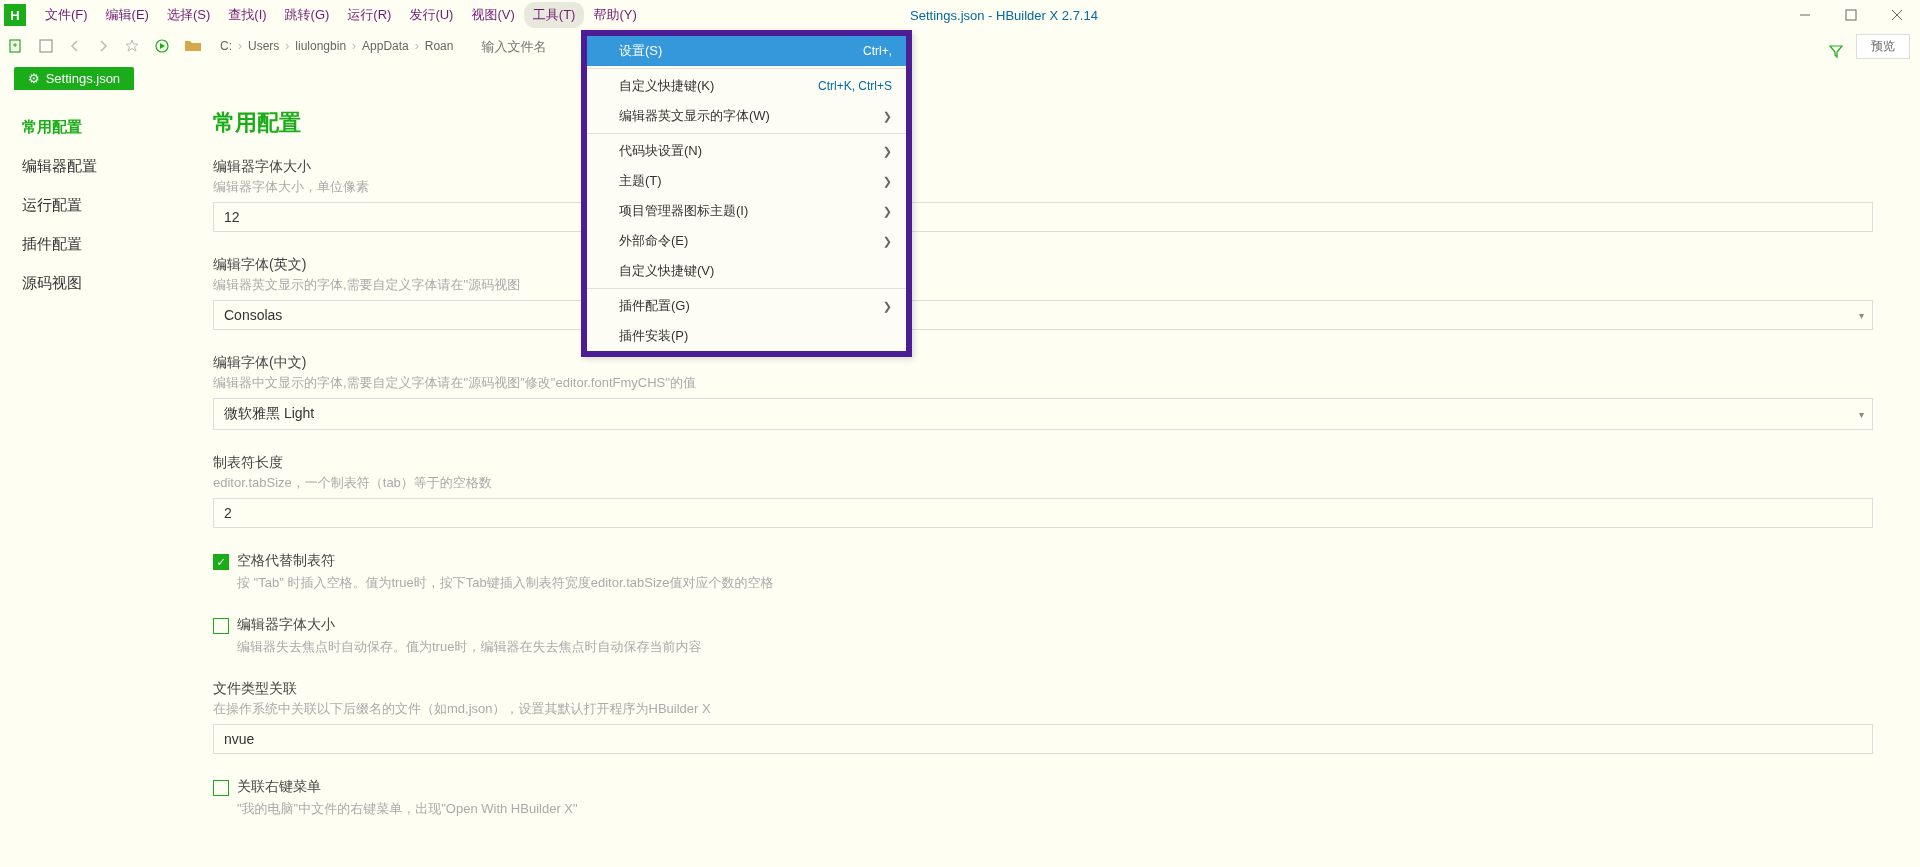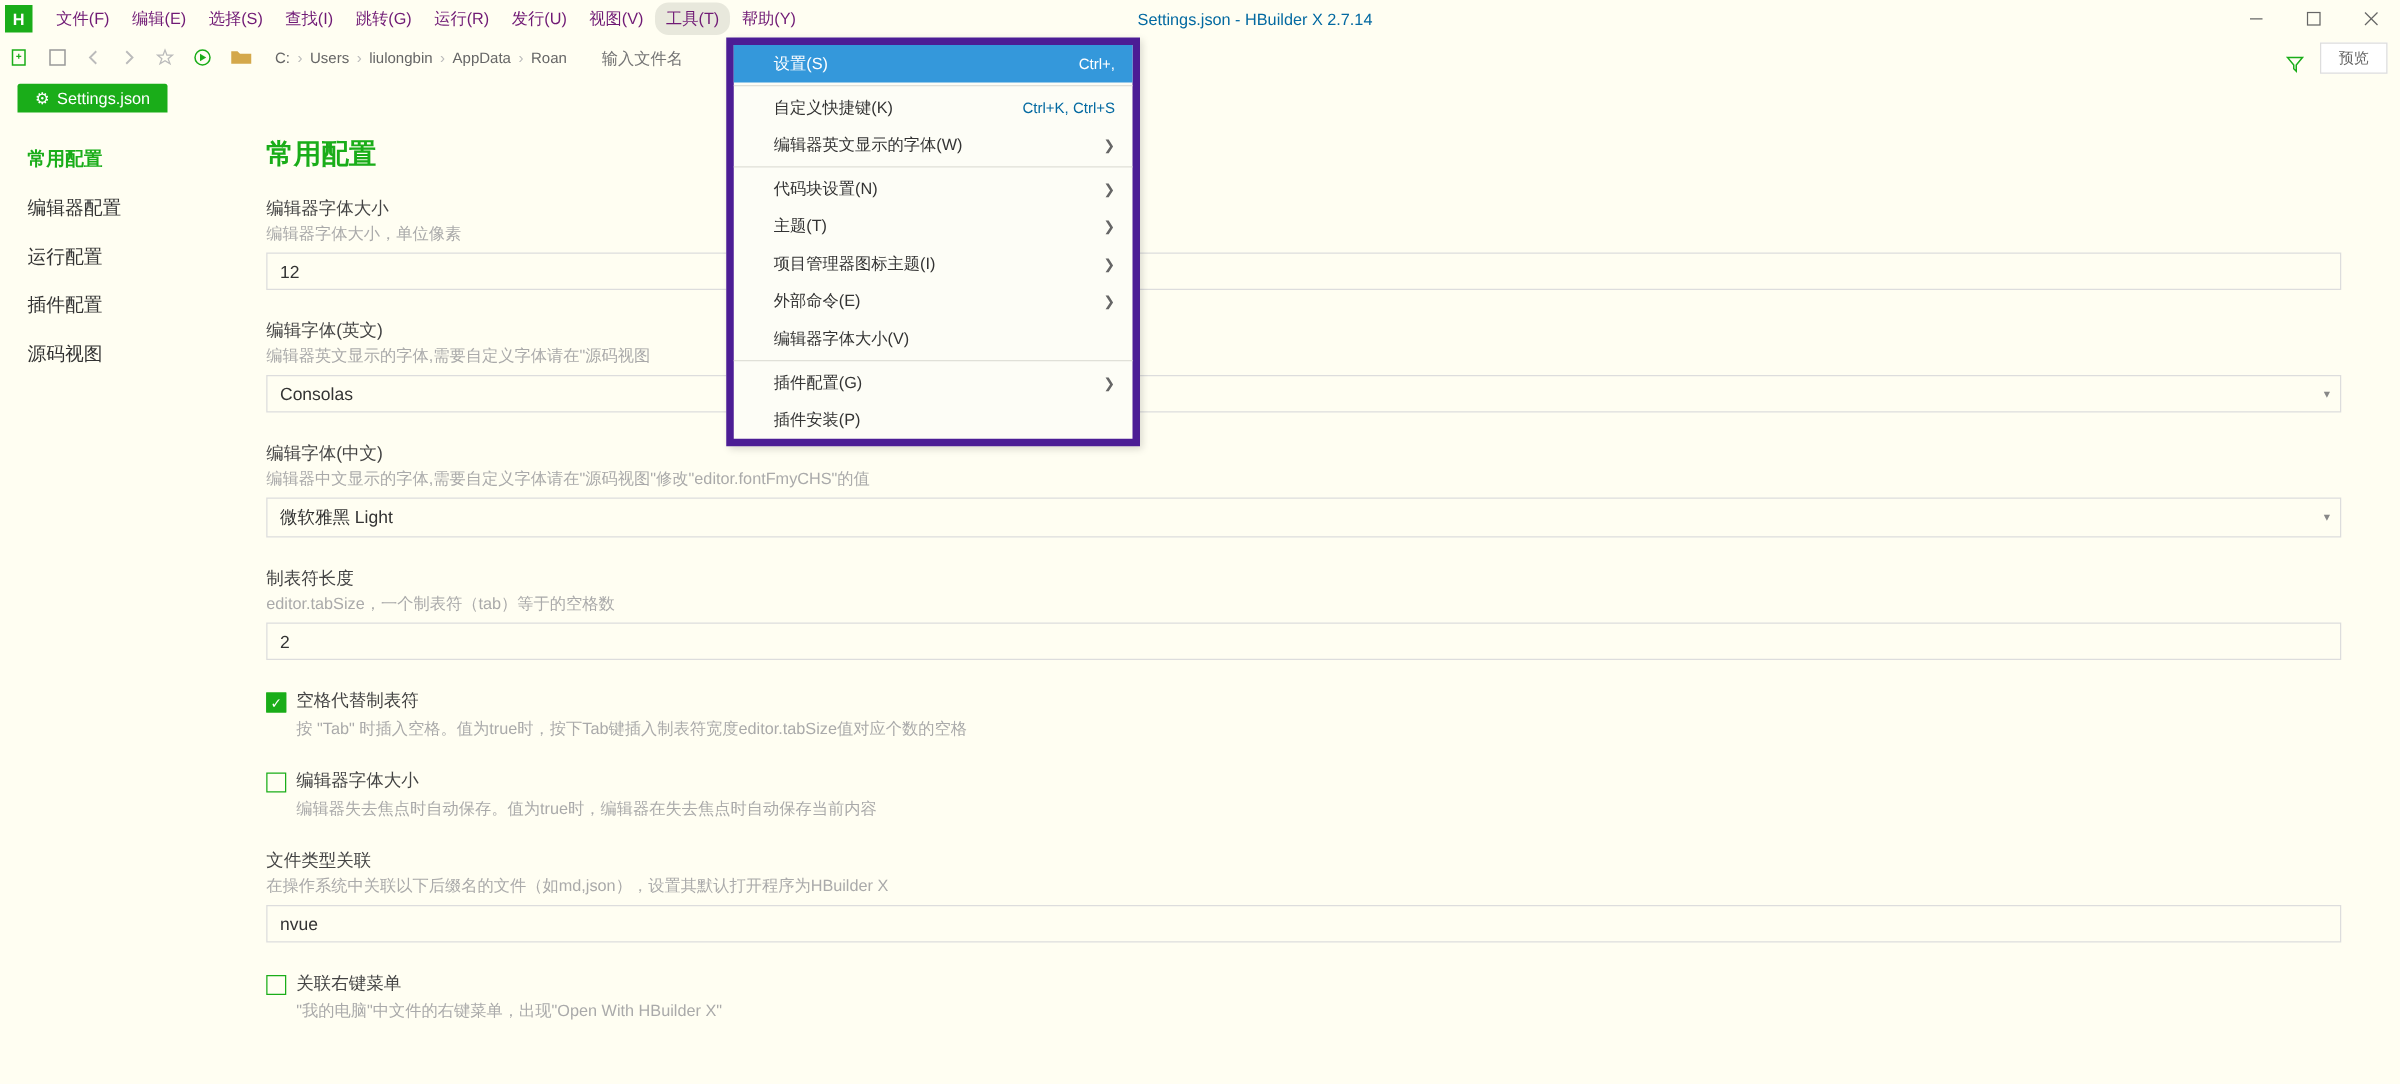--- a/index.html
+++ b/index.html
@@ -187,21 +187,21 @@
   </div>
   <div class="dd-item">
     <span>项目管理器图标主题(I)</span>
       <span class="dd-arrow">❯</span>
   </div>
   <div class="dd-item">
     <span>外部命令(E)</span>
       <span class="dd-arrow">❯</span>
   </div>
   <div class="dd-item">
-    <span>编辑器字体大小(V)</span>
+    <span>自定义快捷键(V)</span>
       <span></span>
   </div>
   <div class="dd-sep"></div>
   <div class="dd-item">
     <span>插件配置(G)</span>
       <span class="dd-arrow">❯</span>
   </div>
   <div class="dd-item">
     <span>插件安装(P)</span>
       <span></span>

